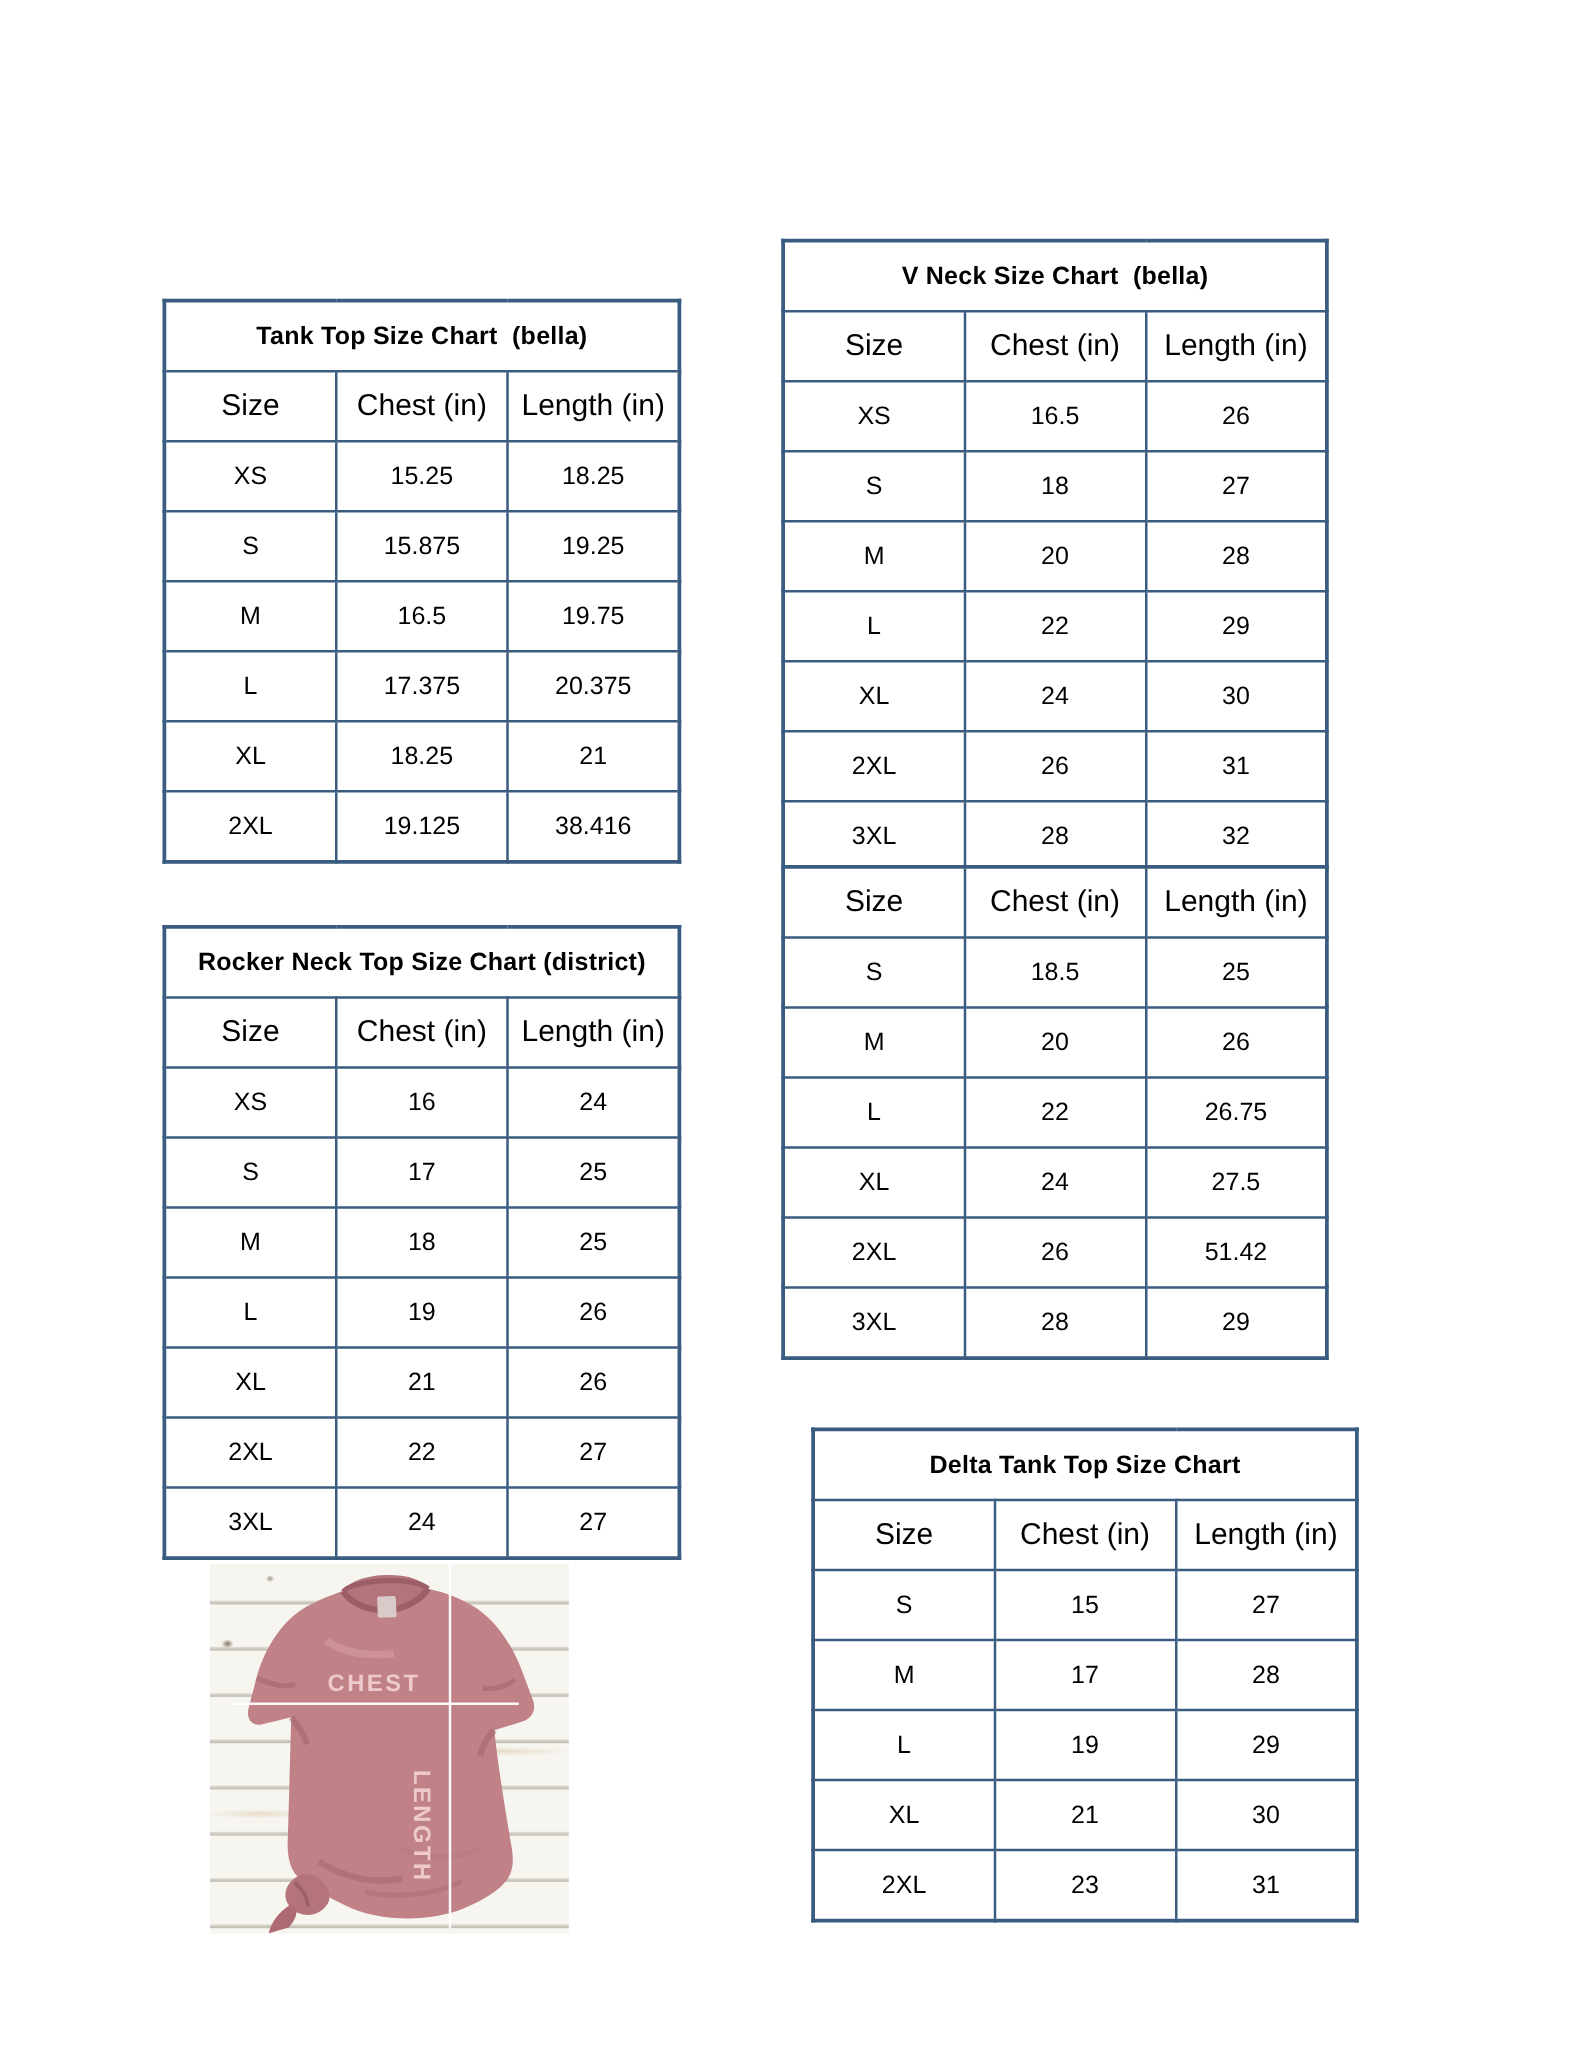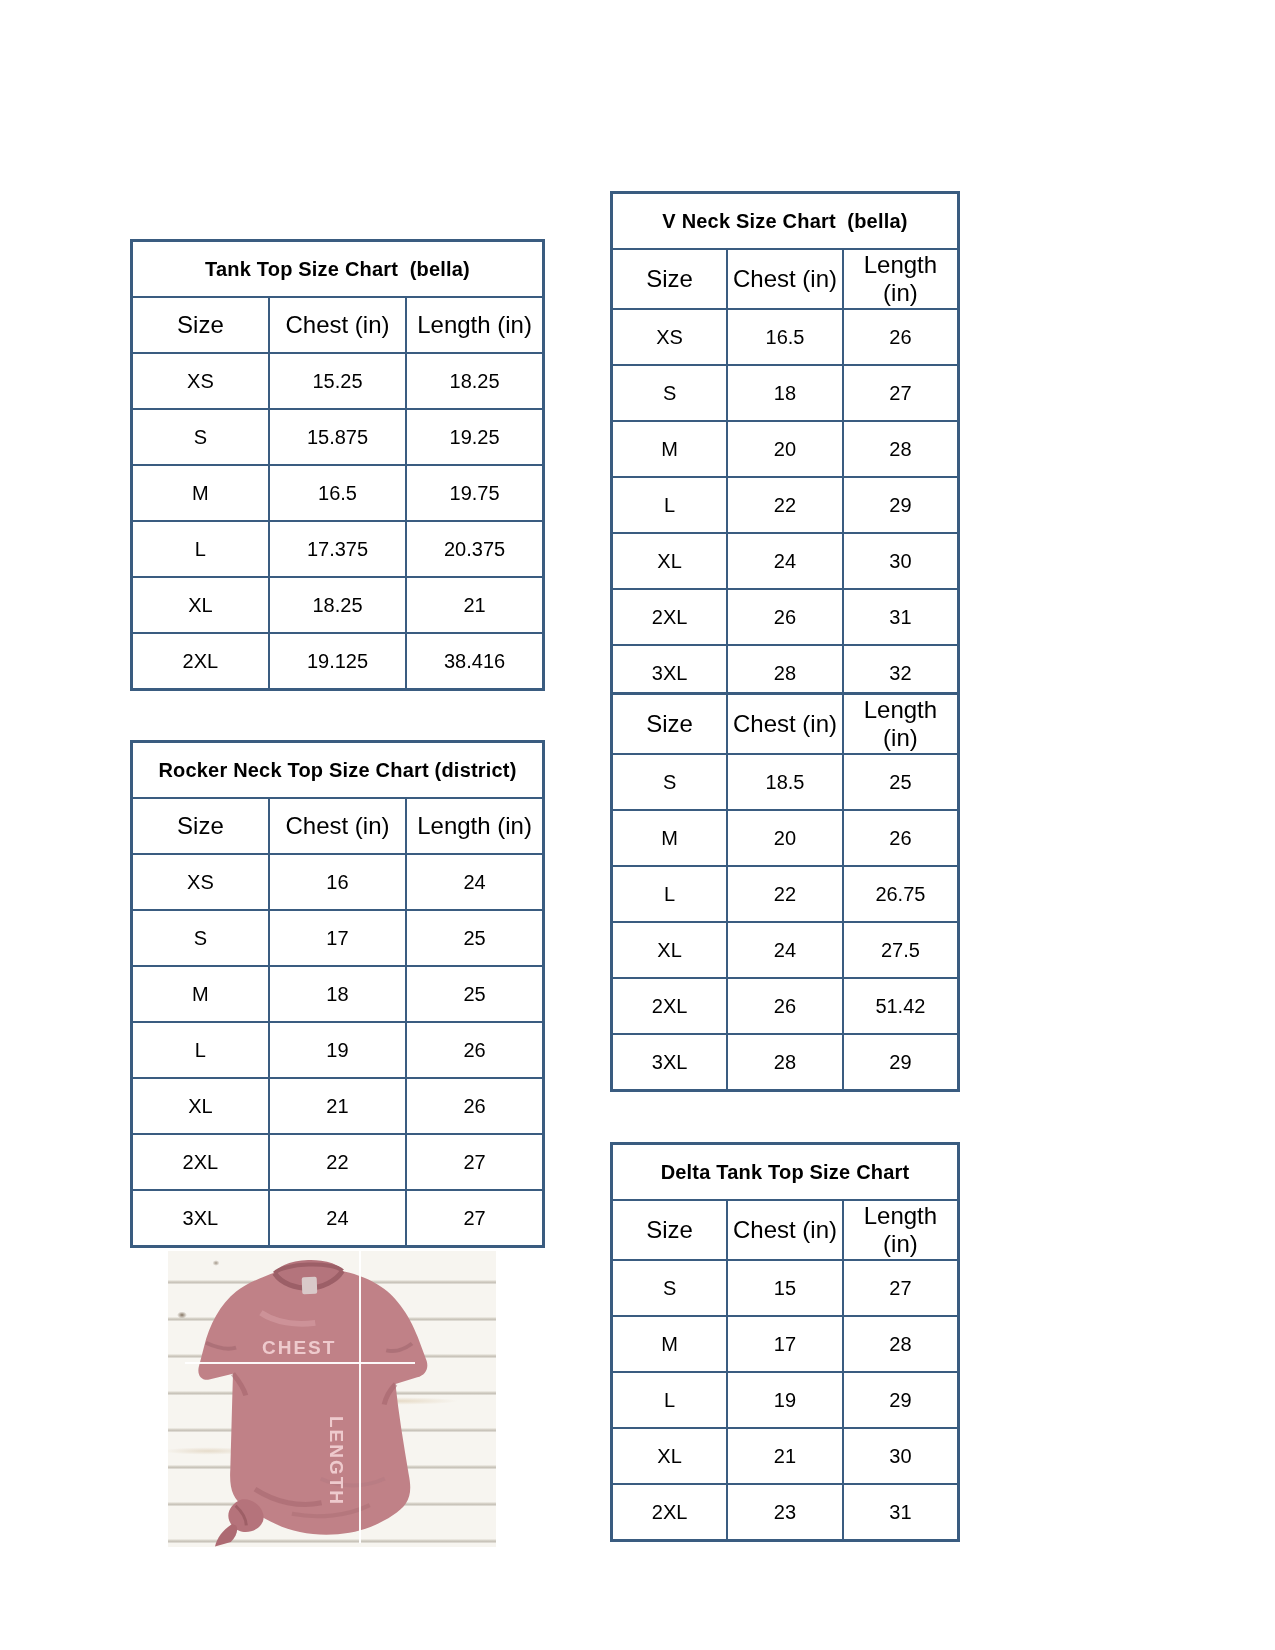--- a/index.html
+++ b/index.html
@@ -39,30 +39,30 @@
     text-align:center;
     vertical-align:middle;
   }
   table.size-table td{
     height:52px;
     font-size:20px;
     text-align:center;
     vertical-align:middle;
   }
   .t-left{left:130px;width:415px;margin-top:48px;}
-  .t-right{left:610px;width:350px;}
+  .t-right{left:625px;width:438px;}
   .t-row1{top:191px;}
   .t-row2{top:692px;}
-  .t-row3{top:1142px;}
+  .t-row3{top:1142px;margin-left:24px;}
 
   
   .mockup{
     position:absolute;
     left:168px;top:1251px;
-    width:328px;height:296px;
+    width:287px;height:296px;
     overflow:hidden;
     background-color:#f7f5f0;
     background-image:
       radial-gradient(7px 5px at 14px 64px, rgba(92,72,50,.75), rgba(92,72,50,0) 70%),
       radial-gradient(5px 4px at 48px 12px, rgba(92,72,50,.55), rgba(92,72,50,0) 70%),
       radial-gradient(80px 5px at 230px 150px, rgba(198,168,120,.35), rgba(198,168,120,0) 75%),
       radial-gradient(60px 5px at 40px 200px, rgba(190,160,115,.3), rgba(190,160,115,0) 75%),
       repeating-linear-gradient(180deg,
         rgba(170,160,140,0) 0px, rgba(170,160,140,0) 29px,
         rgba(150,140,118,.28) 30px, rgba(110,100,82,.38) 32px,

